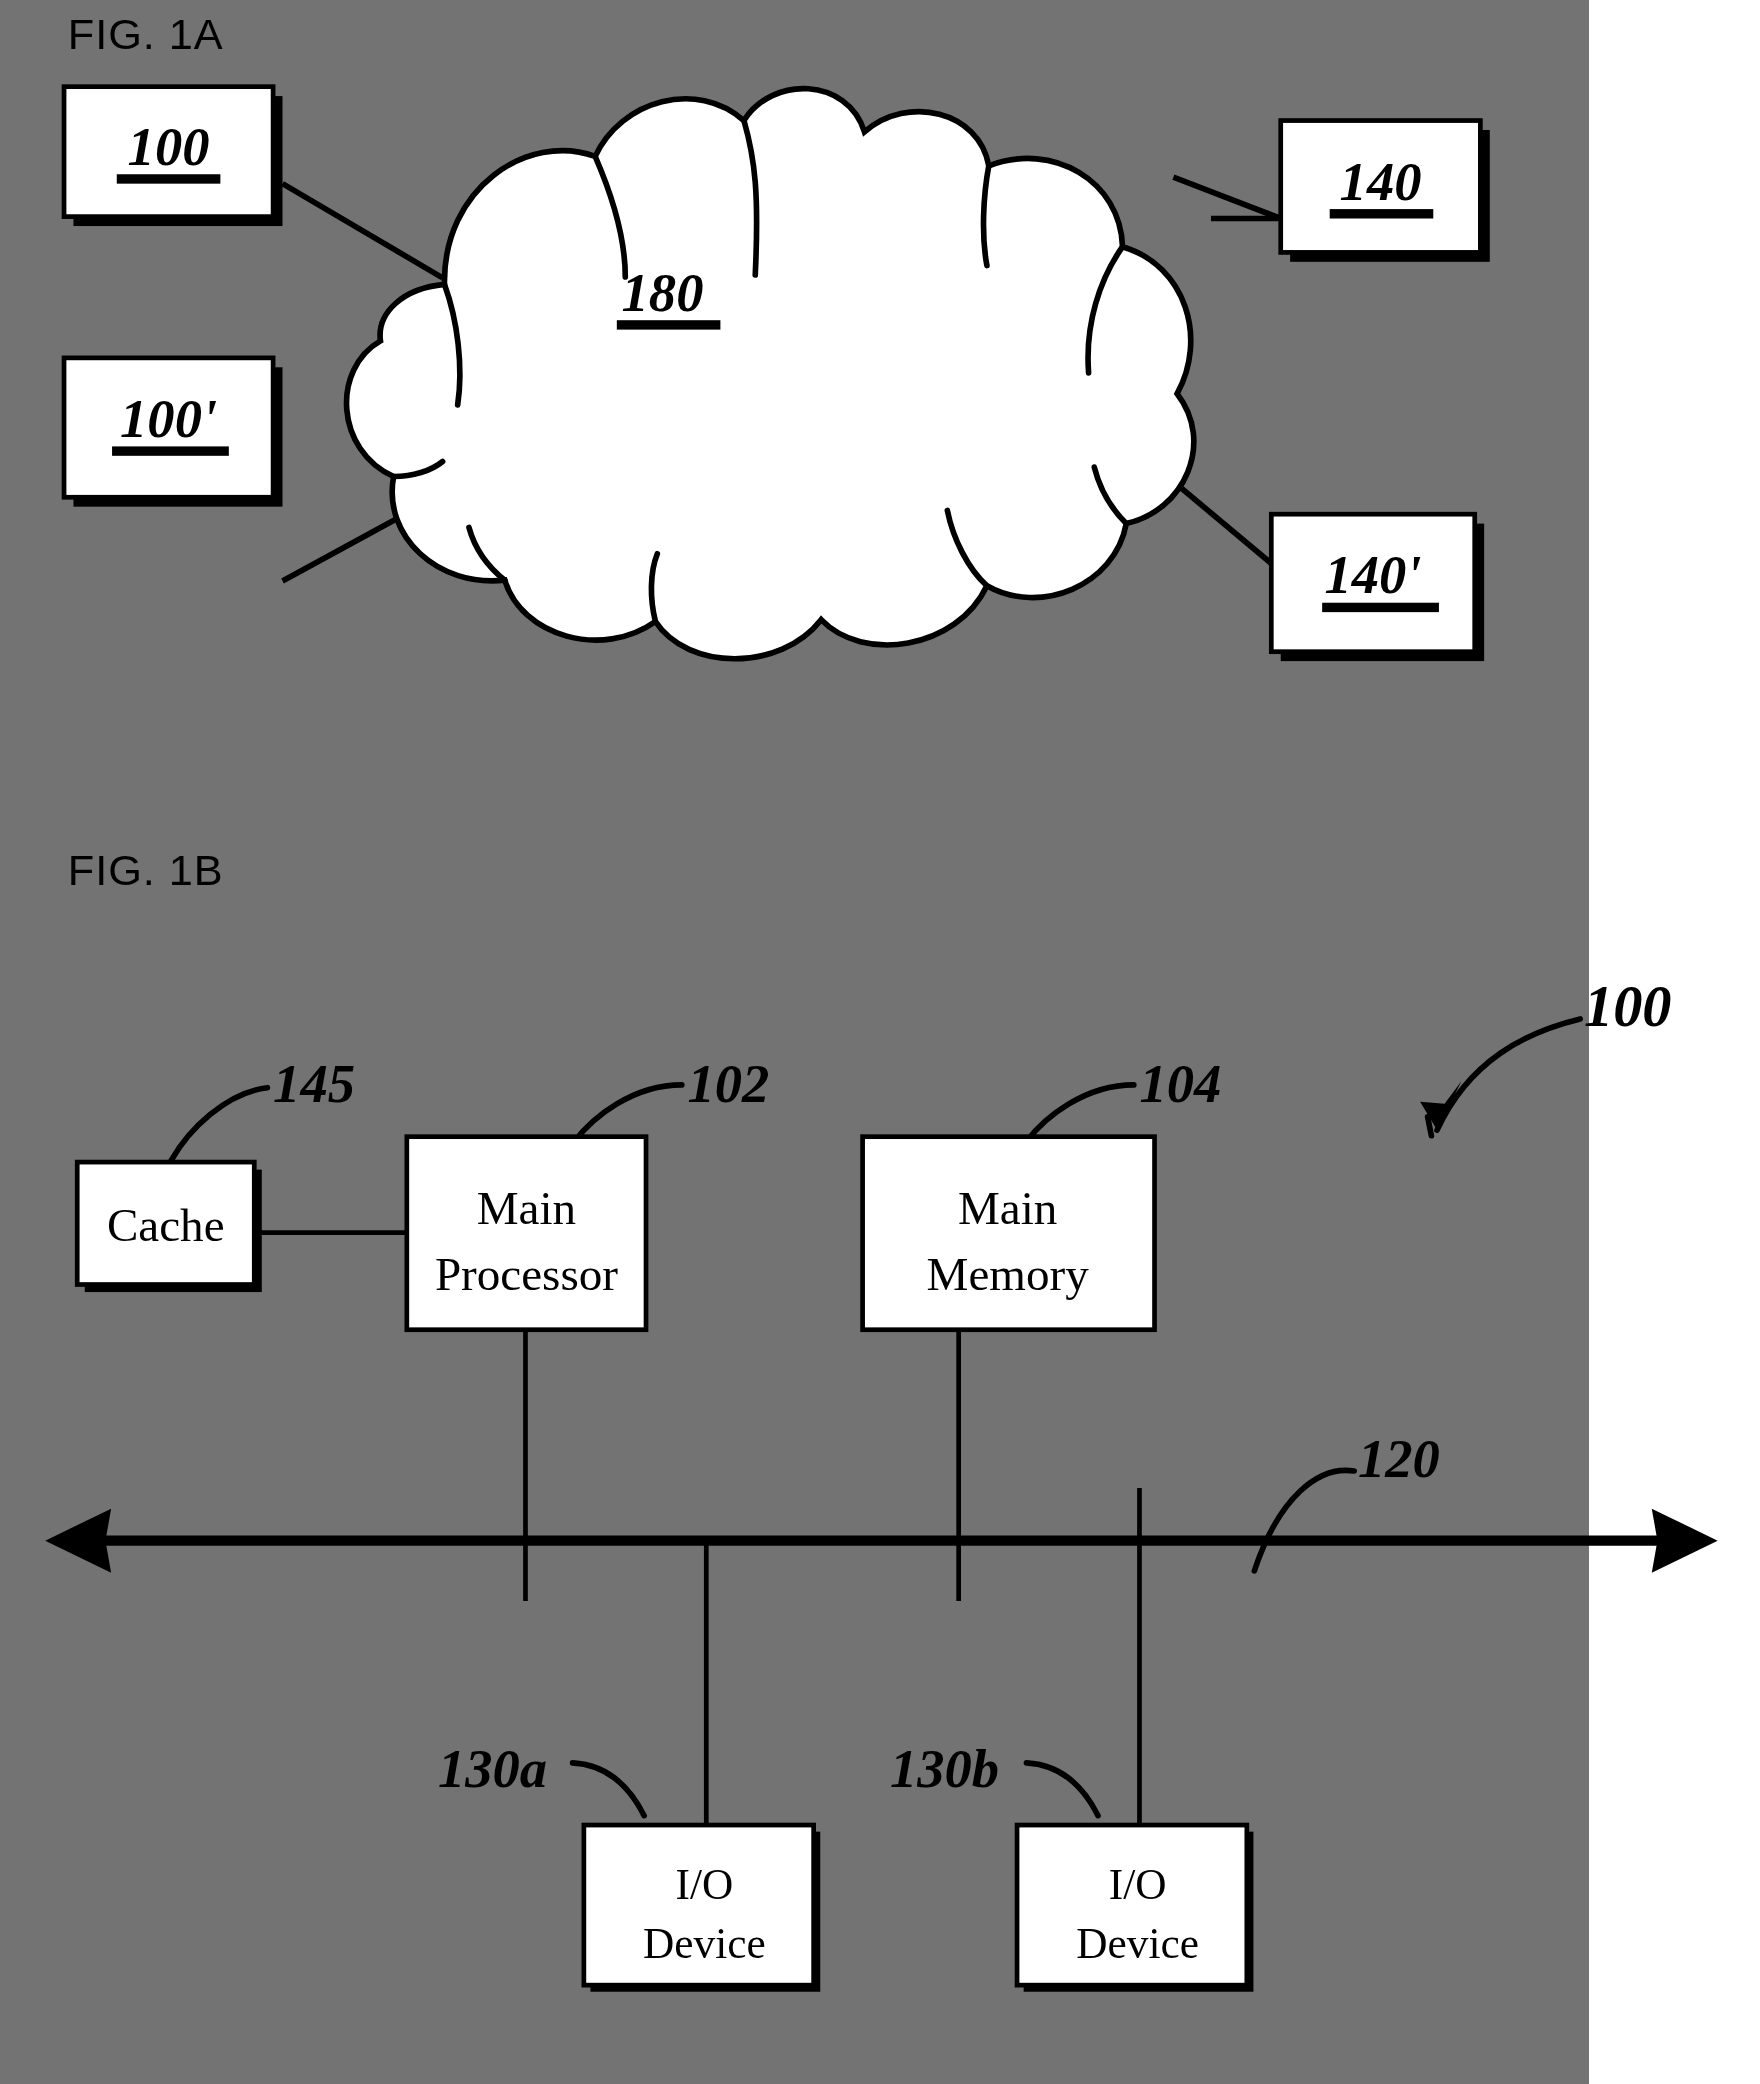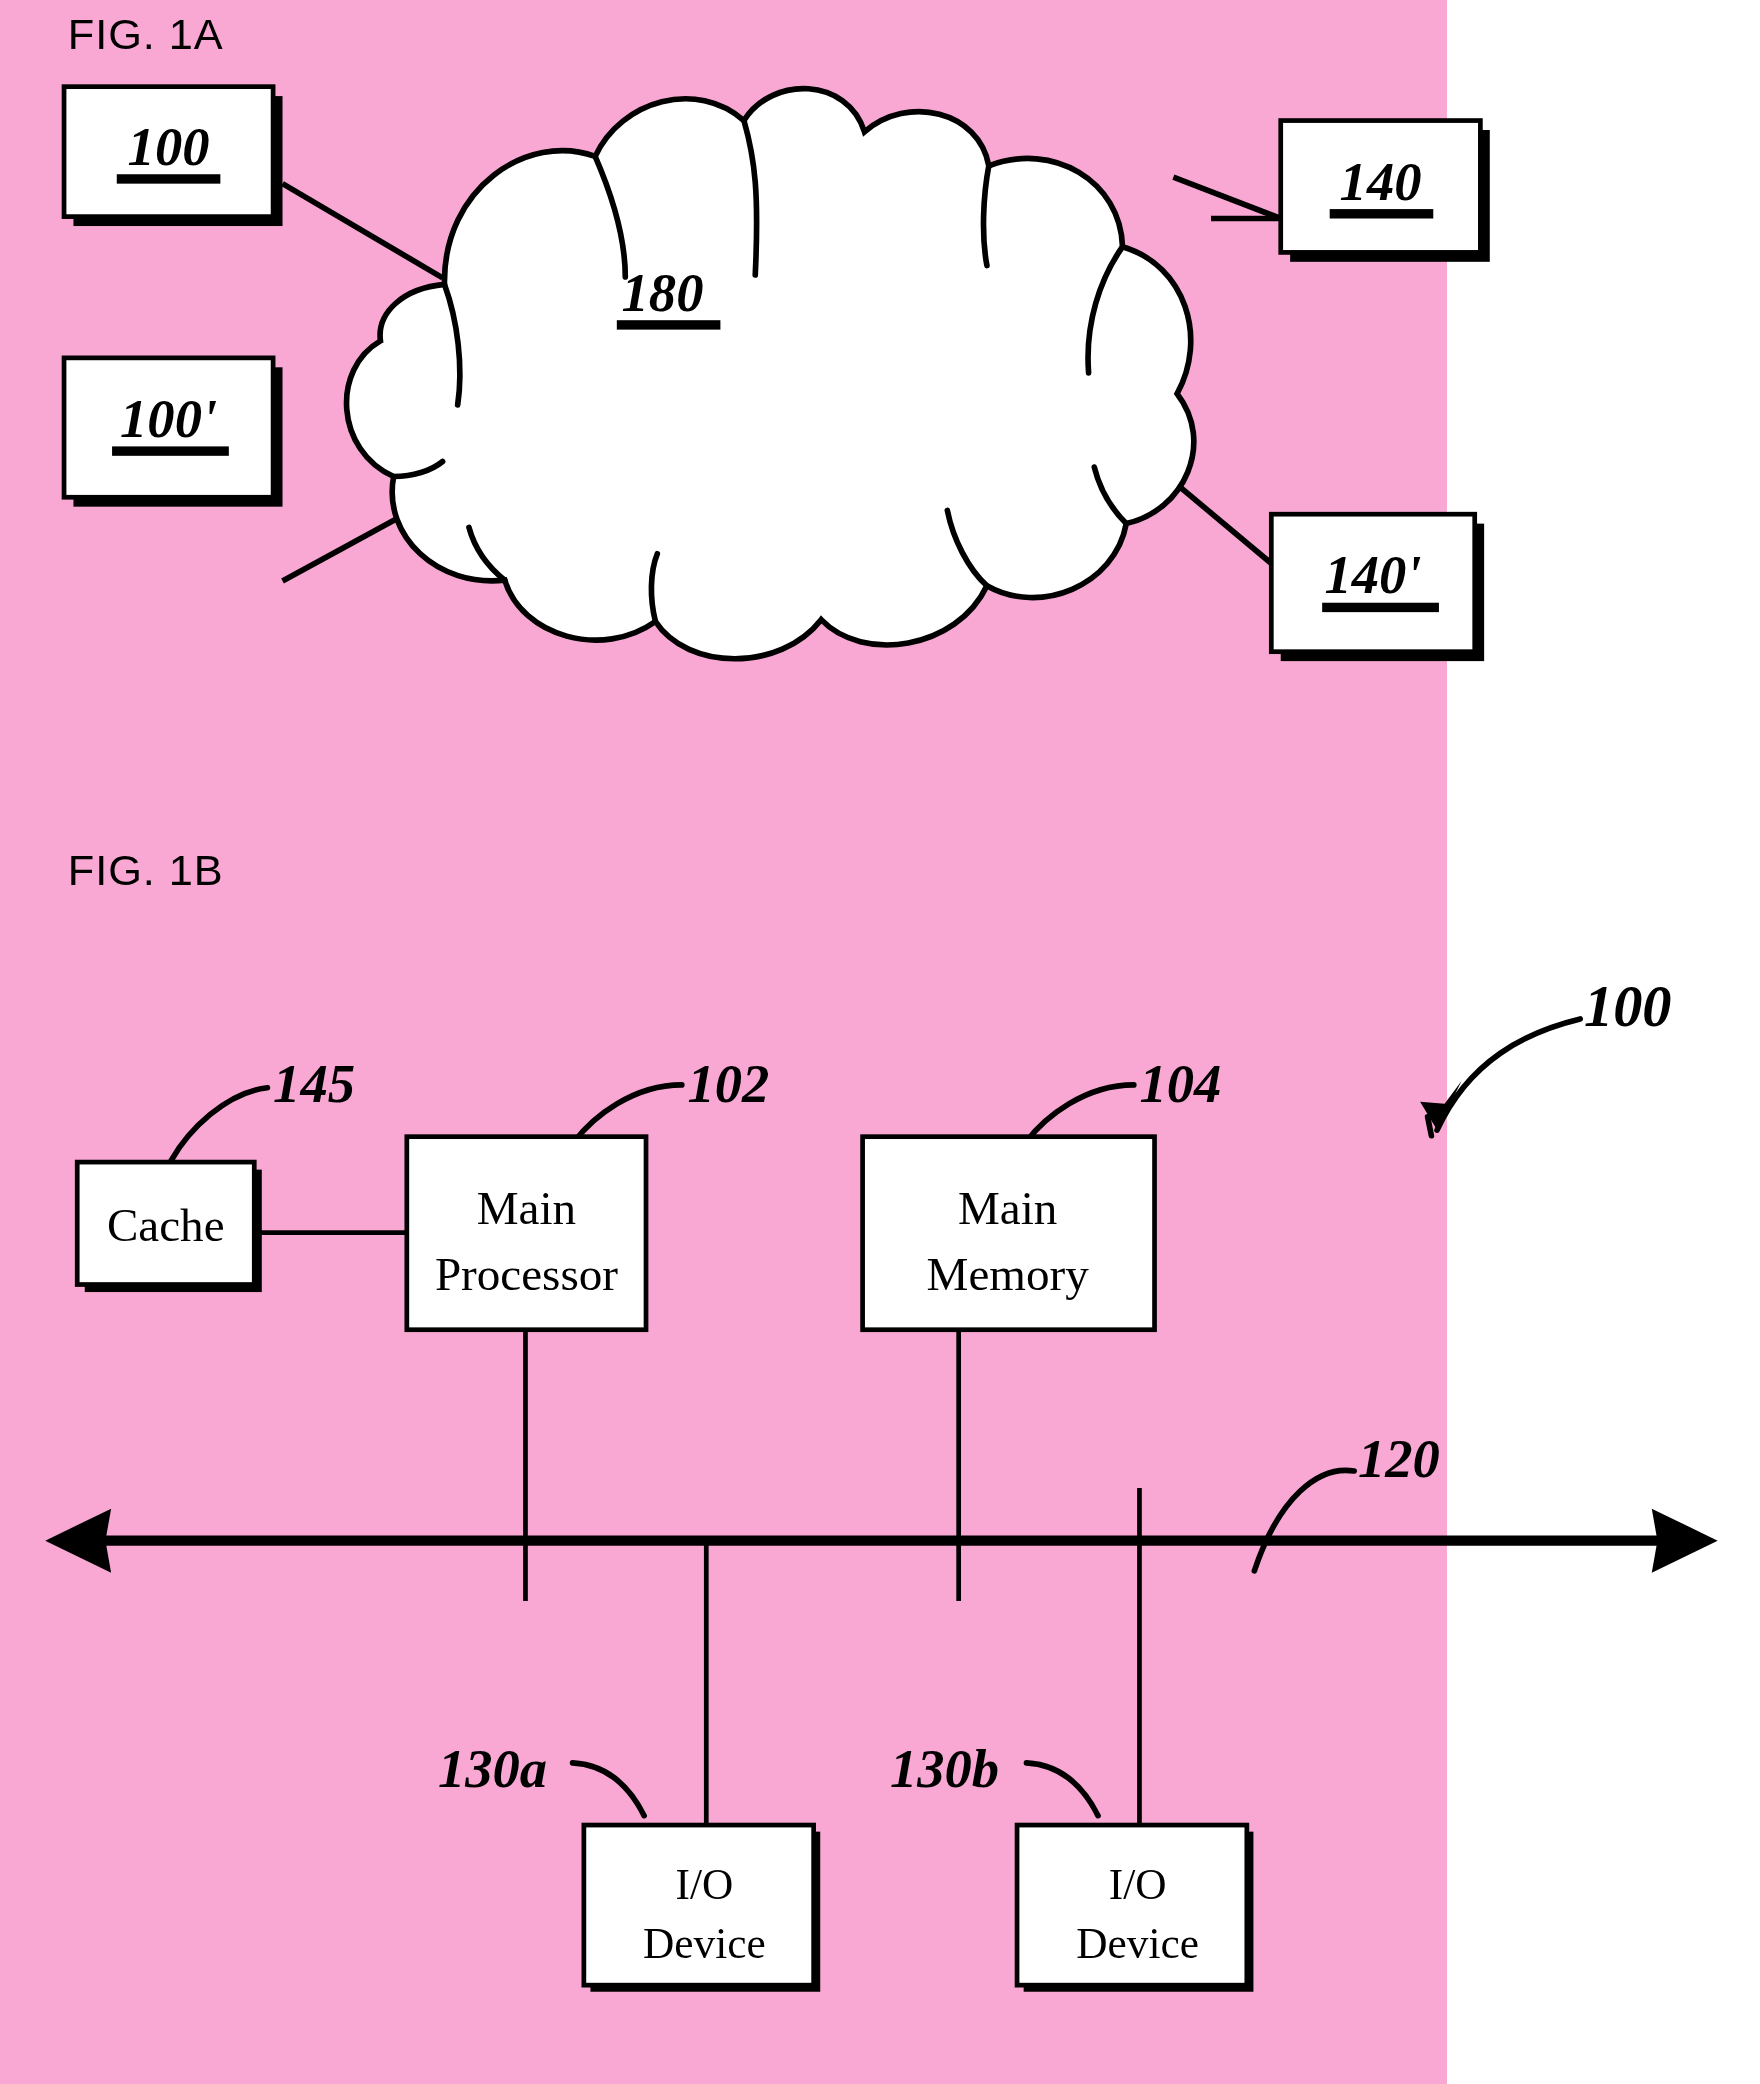--- a/index.html
+++ b/index.html
@@ -10,23 +10,23 @@
   body {
     width: 1761px;
     height: 2085px;
     font-family: "Liberation Sans", sans-serif;
     color: #000000;
     overflow: hidden;
     position: relative;
   }
   #sheet {
     position: relative;
-    width: 1447px;
+    width: 1589px;
     height: 2085px;
-    background: #f9a8d4;
+    background: #737373;
   }
   svg.figure-svg {
     position: absolute;
     left: 0;
     top: 0;
     width: 1761px;
     height: 2085px;
     overflow: visible;
   }
   

